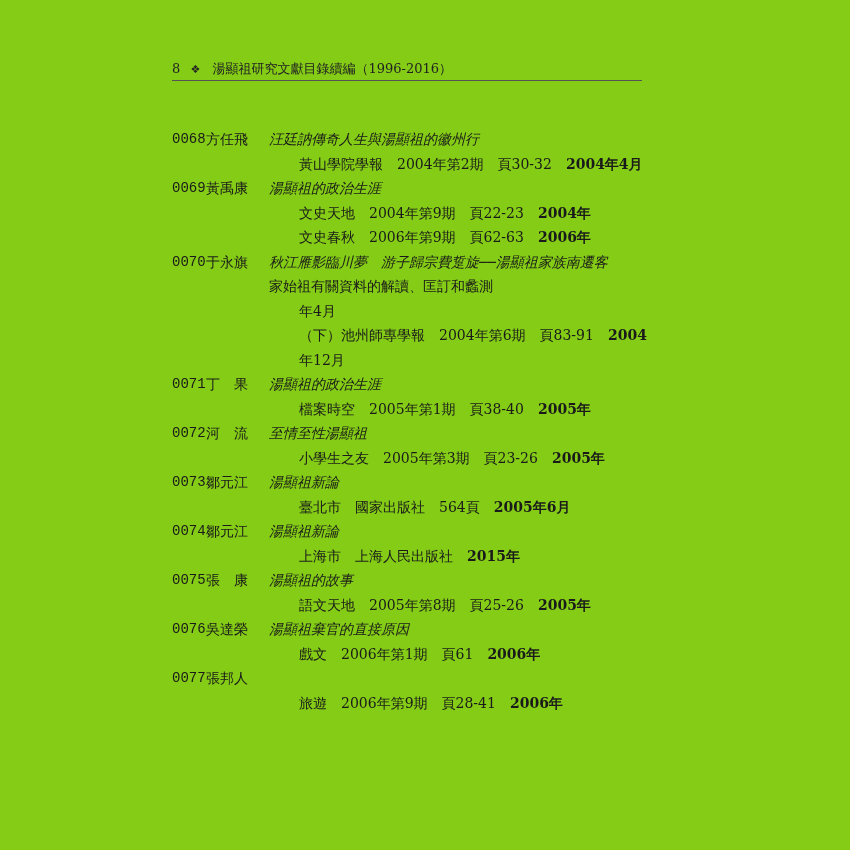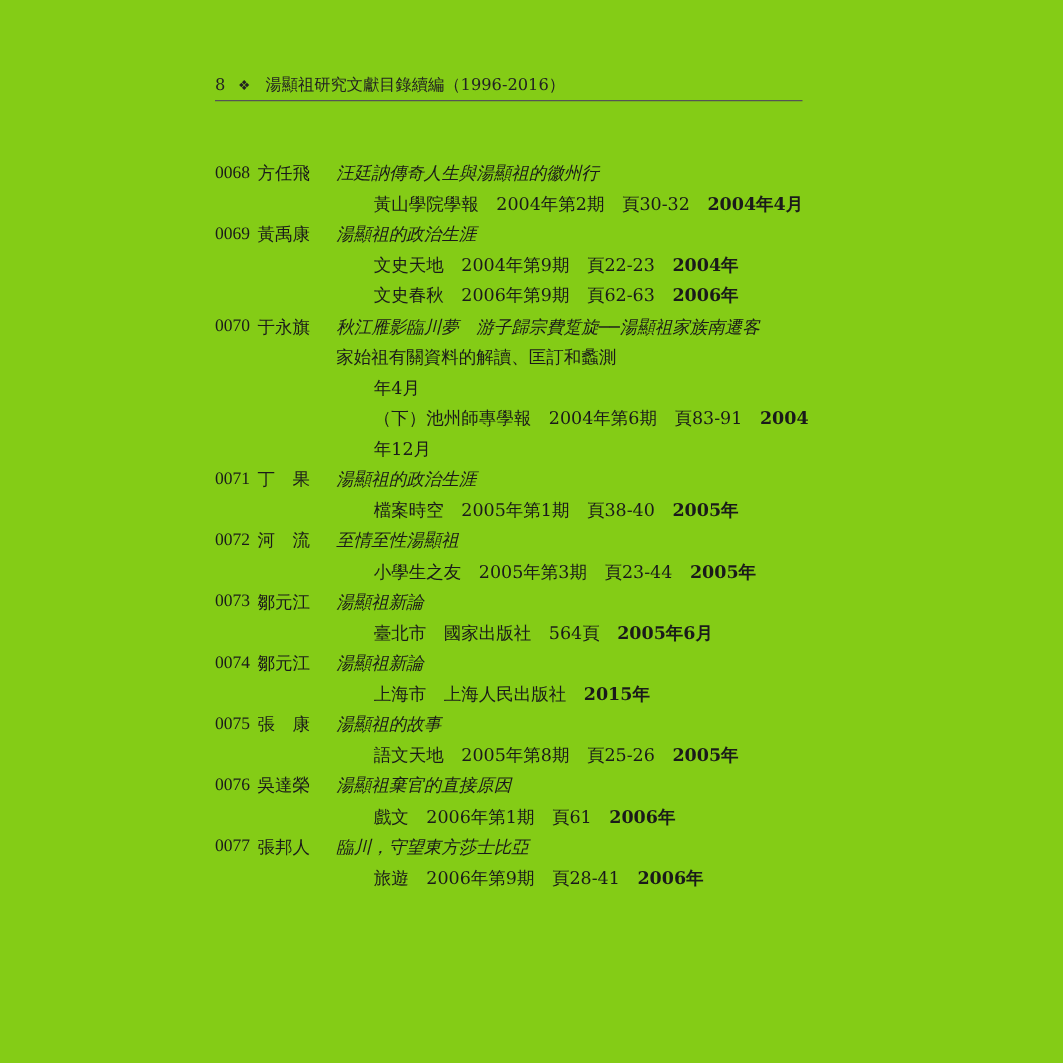--- a/index.html
+++ b/index.html
@@ -51,21 +51,21 @@
       line-height: 24.5px;
     }
     .line {
       position: relative;
       height: 24.5px;
       white-space: nowrap;
     }
     .num {
       position: absolute;
       left: 0;
-      font-family: Liberation Serif, serif;
+      font-family: Liberation Mono, monospace;
       font-size: 14px;
     }
     .author {
       position: absolute;
       left: 34px;
       width: 60px;
       letter-spacing: 0px;
     }
     .title {
       position: absolute;
@@ -159,21 +159,21 @@
       </span>
     </div>
 
     <div class="line">
       <span class="num">0072</span>
       <span class="author">河　流</span>
       <span class="title">至情至性湯顯祖</span>
     </div>
     <div class="line">
       <span class="pub">
-        <span class="f">小學生之友</span><span class="f">2005年第3期</span><span class="f">頁23-44</span><span class="f">2005年</span>
+        <span class="f">小學生之友</span><span class="f">2005年第3期</span><span class="f">頁23-26</span><span class="f">2005年</span>
       </span>
     </div>
 
     <div class="line">
       <span class="num">0073</span>
       <span class="author">鄒元江</span>
       <span class="title">湯顯祖新論</span>
     </div>
     <div class="line">
       <span class="pub">
@@ -210,21 +210,20 @@
     </div>
     <div class="line">
       <span class="pub">
         <span class="f">戲文</span><span class="f">2006年第1期</span><span class="f">頁61</span><span class="f">2006年</span>
       </span>
     </div>
 
     <div class="line">
       <span class="num">0077</span>
       <span class="author">張邦人</span>
-      <span class="title">臨川，守望東方莎士比亞</span>
     </div>
     <div class="line">
       <span class="pub">
         <span class="f">旅遊</span><span class="f">2006年第9期</span><span class="f">頁28-41</span><span class="f">2006年</span>
       </span>
     </div>
 
   </div>
 </div>
 

